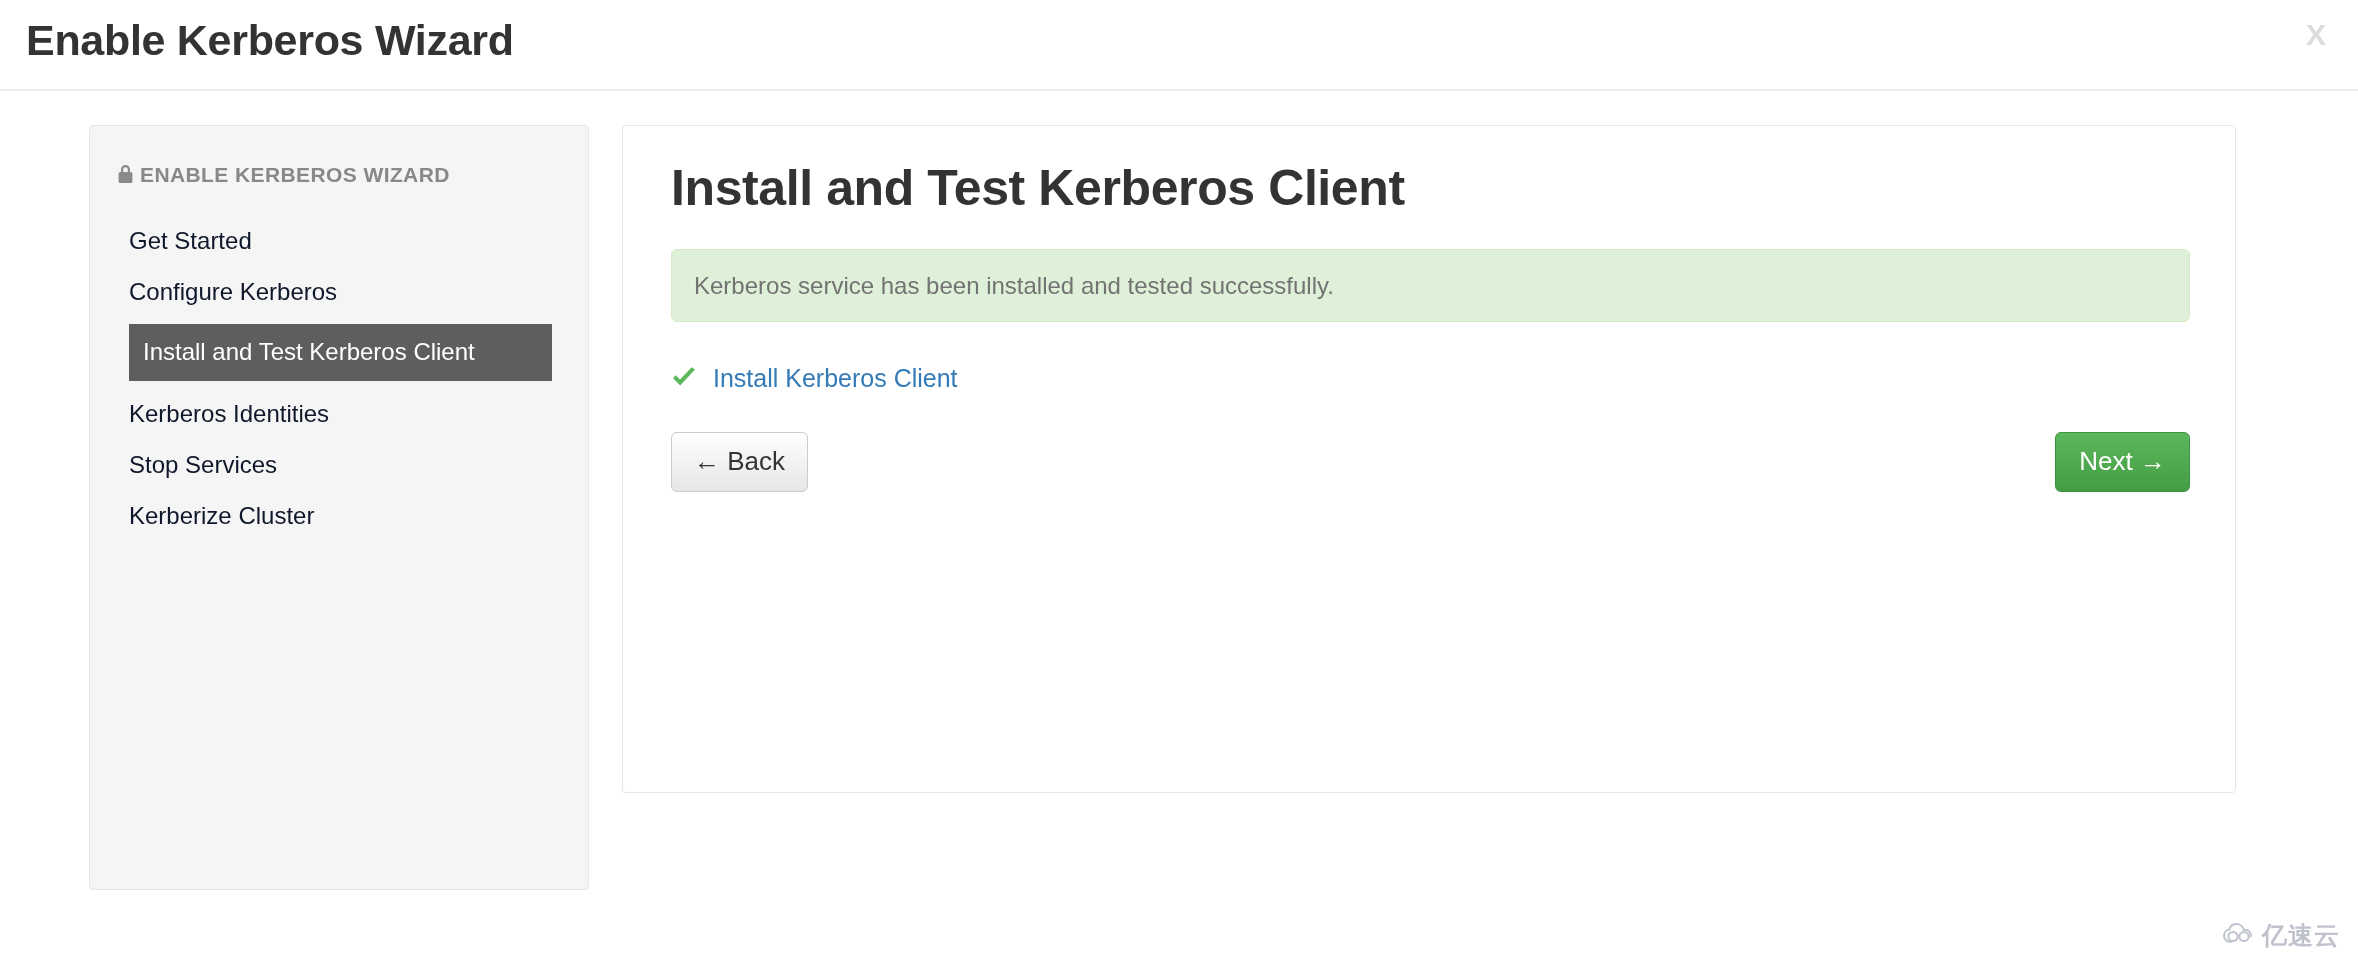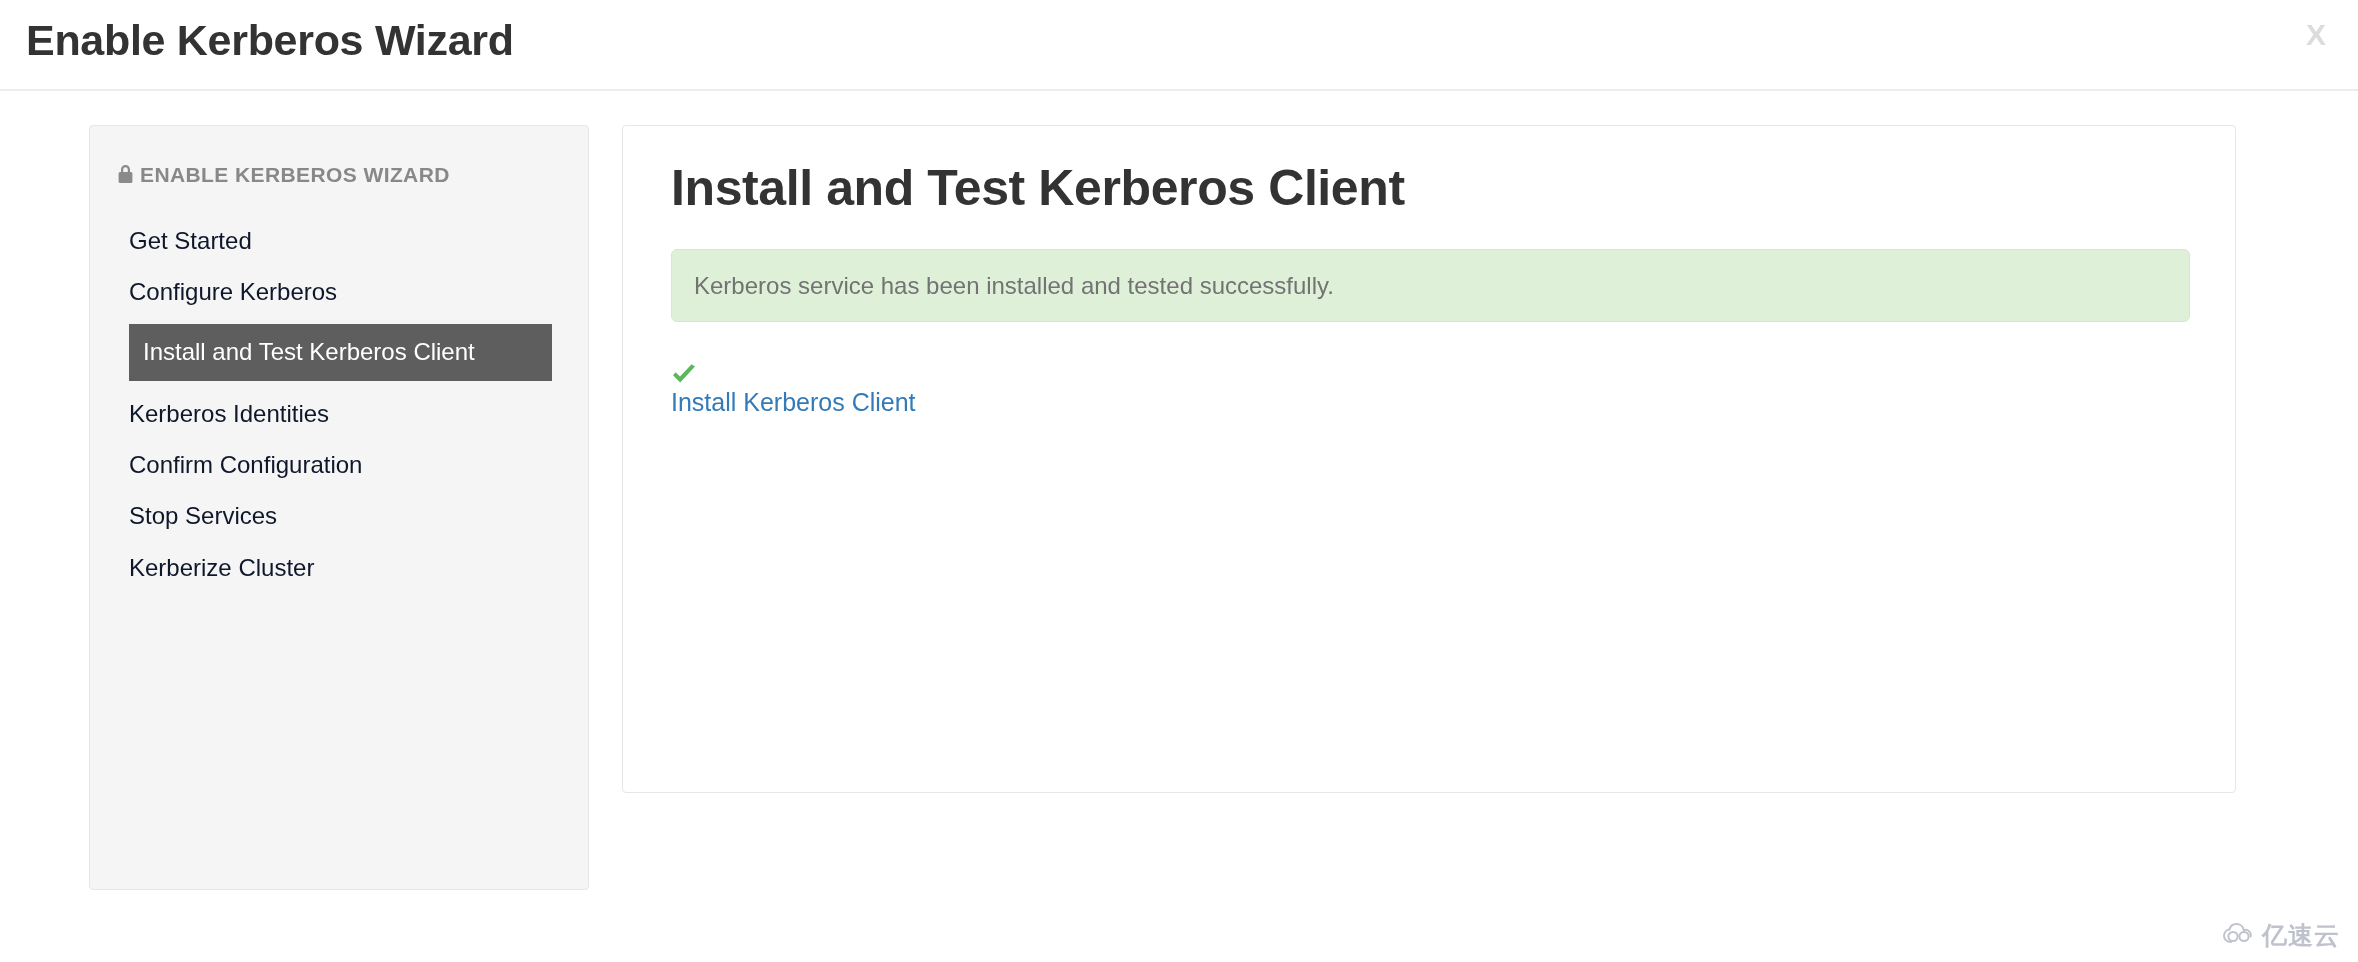--- a/index.html
+++ b/index.html
@@ -134,22 +134,22 @@
   }
 
   
   .task-list {
     margin: 41px 0 0 0;
     padding: 0;
     list-style: none;
   }
   .task-item {
     display: flex;
+    align-items: center;
     margin-bottom: 26px;
-    flex-direction: column;
   }
   .check-icon {
     flex: 0 0 auto;
     margin-right: 16px;
     line-height: 0;
   }
   .task-link {
     font-size: 25px;
     color: #337ab7;
     text-decoration: none;
@@ -226,21 +226,20 @@
           <path d="M4 8V5.5a4.5 4.5 0 0 1 9 0V8h-2.2V5.5a2.3 2.3 0 0 0-4.6 0V8H4z" fill="#8a8a8a"></path>
           <rect x="1.6" y="8" width="13.8" height="11" rx="1.6" fill="#8a8a8a"></rect>
         </svg>
       </span><span>ENABLE KERBEROS WIZARD</span>
     </div>
     <ul class="sidebar-list">
       <li class="sidebar-item">Get Started</li>
       <li class="sidebar-item">Configure Kerberos</li>
       <li class="sidebar-item active">Install and Test Kerberos Client</li>
       <li class="sidebar-item">Kerberos Identities</li>
-      <li class="sidebar-item">Confirm Configuration</li>
       <li class="sidebar-item">Stop Services</li>
       <li class="sidebar-item">Kerberize Cluster</li>
     </ul>
   </div>
 
   <div class="main-panel">
     <div class="panel-inner">
 
       <h1 class="page-title">Install and Test Kerberos Client</h1>
 
@@ -250,20 +249,24 @@
         <li class="task-item">
           <span class="check-icon">
             <svg width="26" height="24" viewBox="0 0 26 24" xmlns="http://www.w3.org/2000/svg">
               <path d="M2 12.2 L9.2 19.6 L24 3.6 L20.6 1.2 L9.0 13.6 L4.6 9.2 Z" fill="#5cb85c"></path>
             </svg>
           </span>
           <a class="task-link" href="#">Install Kerberos Client</a>
         </li>
       </ul>
 
+      <div class="button-row">
+        <button class="btn btn-default">← Back</button>
+        <button class="btn btn-success">Next →</button>
+      </div>
 
     </div>
   </div>
 
   <div class="watermark">
     <span>
       <svg width="34" height="22" viewBox="0 0 34 22" xmlns="http://www.w3.org/2000/svg">
         <path d="M9 19c-4 0-7-2.6-7-6.2C2 9.5 4.3 7 7.4 6.6 8.2 3.4 11 1 14.5 1c3.7 0 6.8 2.6 7.3 6.1.5-.2 1-.3 1.6-.3 3 0 5.4 2.4 5.4 5.4 0 .5-.1 1-.2 1.4" fill="none" stroke="#8b92a6" stroke-width="2" stroke-linecap="round"></path>
         <circle cx="11" cy="13.5" r="4.6" fill="none" stroke="#8b92a6" stroke-width="2"></circle>
         <circle cx="22" cy="13.5" r="4.6" fill="none" stroke="#8b92a6" stroke-width="2"></circle>

